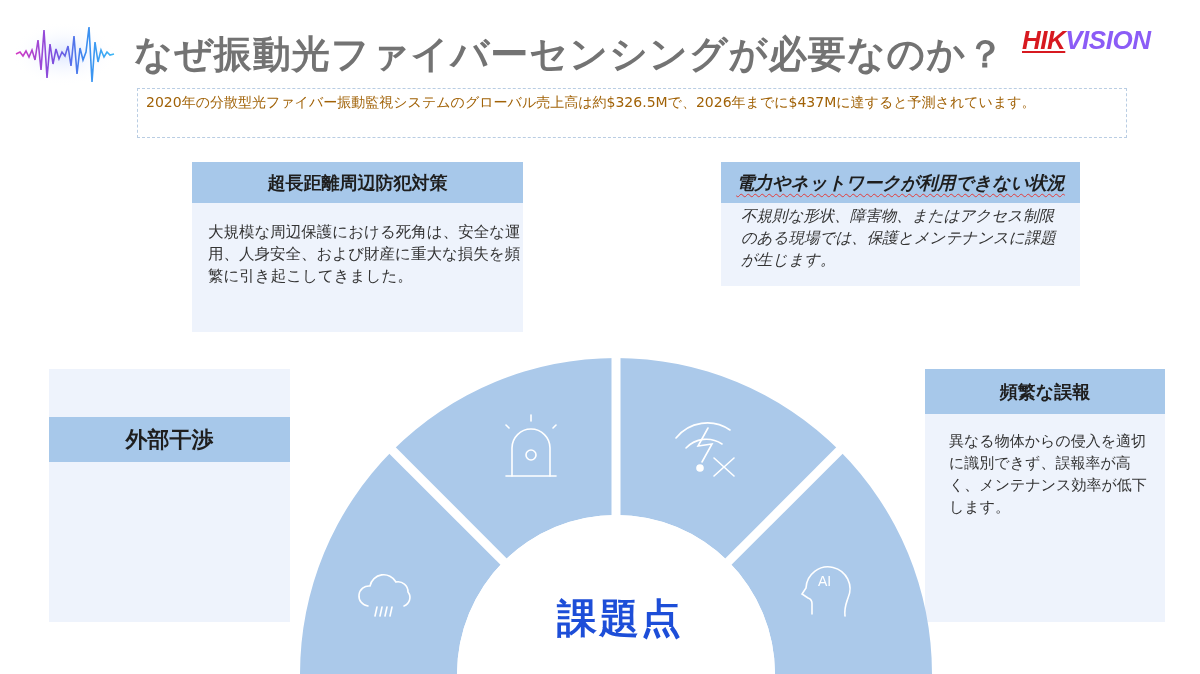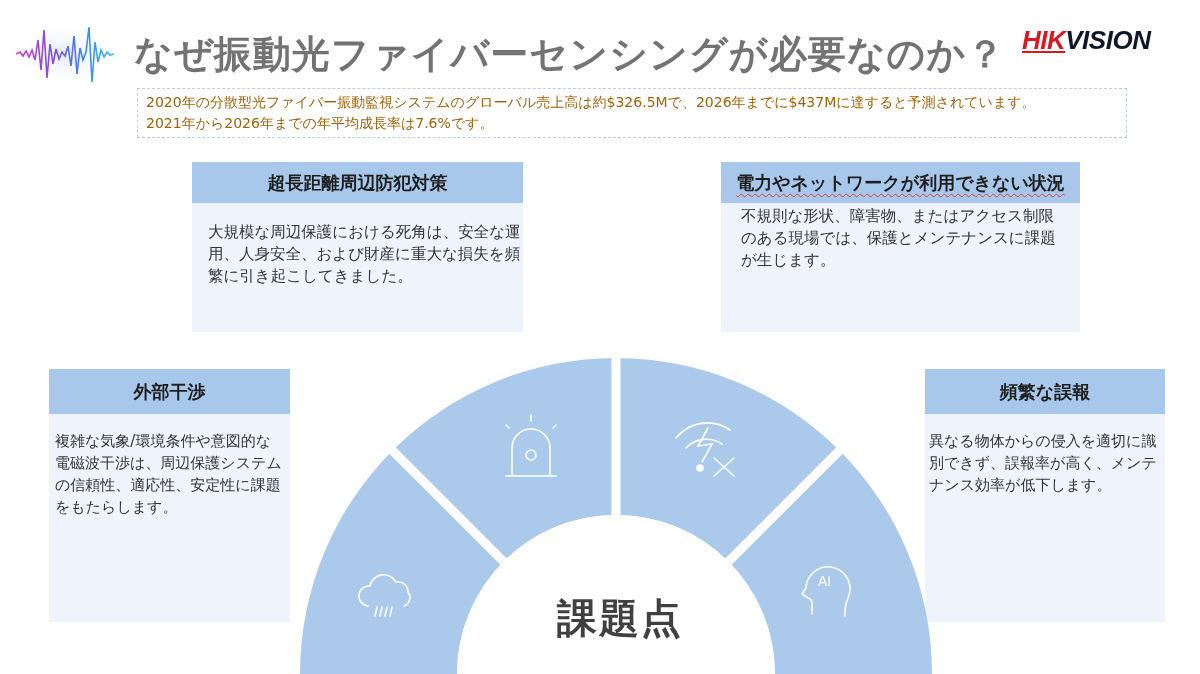--- a/index.html
+++ b/index.html
@@ -13,51 +13,51 @@
     position: absolute; left: 134px; top: 26px;
     font-size: 38px; font-weight: bold; color: #737373; letter-spacing: 1px;
     white-space: nowrap; line-height: 56px;
   }
   .brand {
     position: absolute; left: 1022px; top: 26px;
     font-family: "Liberation Sans", sans-serif; font-weight: bold; font-style: italic;
     font-size: 26px; letter-spacing: -0.5px; line-height: 28px;
   }
   .brand .hik { color: #d71920; text-decoration: underline; }
-  .brand .vision { color: #0f172a; }
+  .brand .vision { color: #8b5cf6; }
   .intro {
     position: absolute; left: 137px; top: 88px; width: 990px; height: 50px;
     border: 1px dashed #b9cde3; box-sizing: border-box;
     padding: 3px 0 0 8px;
     font-size: 14px; color: #a16207; line-height: 21px;
   }
   .card { position: absolute; background: #eef3fc; }
   .card .hdr {
     background: #a7c8ea; color: #1e1e1e; font-weight: bold;
     text-align: center; white-space: nowrap; overflow: hidden;
   }
   .card .body { color: #333; font-size: 15.5px; line-height: 22px; }
   .card-top-left { left: 192px; top: 162px; width: 331px; height: 170px; }
   .card-top-left .hdr { height: 41px; line-height: 41px; font-size: 18px; }
   .card-top-left .body { padding: 18px 0 0 16px; }
-  .card-top-right { left: 721px; top: 162px; width: 359px; height: 170px; }
+  .card-top-right { left: 721px; top: 162px; width: 359px; height: 124px; font-style: italic; }
   .card-top-right .hdr { height: 41px; line-height: 41px; font-size: 18px; }
   .card-top-right .hdr span { text-decoration: underline wavy #e23b3b; text-decoration-thickness: 1px; text-underline-offset: 4px; }
   .card-top-right .body { padding: 2px 14px 0 20px; }
   .card-left { left: 49px; top: 369px; width: 241px; height: 253px; }
-  .card-left .hdr { height: 45px; line-height: 45px; font-size: 18px; }
+  .card-left .hdr { height: 45px; line-height: 45px; font-size: 22px; margin-top: 48px; }
   .card-left .body { padding: 16px 8px 0 6px; font-size: 15px; }
   .card-right { left: 925px; top: 369px; width: 240px; height: 253px; }
   .card-right .hdr { height: 45px; line-height: 45px; font-size: 18px; }
-  .card-right .body { padding: 16px 8px 0 4px; font-size: 15px; }
+  .card-right .body { padding: 16px 8px 0 24px; font-size: 15px; }
   .ring { position: absolute; left: 0; top: 0; width: 1200px; height: 674px; pointer-events: none; }
   .ring .seg { pointer-events: auto; }
   .center-label {
     position: absolute; left: 520px; top: 590px; width: 200px; text-align: center;
-    font-size: 40px; font-weight: bold; color: #404040; letter-spacing: 2px; line-height: 56px;
+    font-size: 40px; font-weight: bold; color: #1d4ed8; letter-spacing: 2px; line-height: 56px;
   }
 </style>
 </head>
 <body>
 
 <svg class="wave-logo" viewBox="0 0 104 64">
   <defs>
     <linearGradient id="wg" x1="0" x2="1" y1="0" y2="0">
       <stop offset="0" stop-color="#d43bc4"></stop>
       <stop offset="0.4" stop-color="#7a4fe0"></stop>
@@ -74,36 +74,34 @@
 </svg>
 
 <div class="title">なぜ振動光ファイバーセンシングが必要なのか？</div>
 
 <div class="brand">
   <span class="hik">HIK</span><span class="vision">VISION</span>
 </div>
 
 <div class="intro">
   <div>2020年の分散型光ファイバー振動監視システムのグローバル売上高は約$326.5Mで、2026年までに$437Mに達すると予測されています。</div>
-  <div>2021年から2026年までの年平均成長率は7.6%です。</div>
 </div>
 
 <div class="card card-top-left">
   <div class="hdr">超長距離周辺防犯対策</div>
   <div class="body">大規模な周辺保護における死角は、安全な運用、人身安全、および財産に重大な損失を頻繁に引き起こしてきました。</div>
 </div>
 
 <div class="card card-top-right">
   <div class="hdr"><span>電力やネットワークが利用できない状況</span></div>
   <div class="body">不規則な形状、障害物、またはアクセス制限のある現場では、保護とメンテナンスに課題が生じます。</div>
 </div>
 
 <div class="card card-left">
   <div class="hdr">外部干渉</div>
-  <div class="body">複雑な気象/環境条件や意図的な電磁波干渉は、周辺保護システムの信頼性、適応性、安定性に課題をもたらします。</div>
 </div>
 
 <div class="card card-right">
   <div class="hdr">頻繁な誤報</div>
   <div class="body">異なる物体からの侵入を適切に識別できず、誤報率が高く、メンテナンス効率が低下します。</div>
 </div>
 
 <svg class="ring" viewBox="0 0 1200 674">
   <defs>
     <clipPath id="ringclip">

